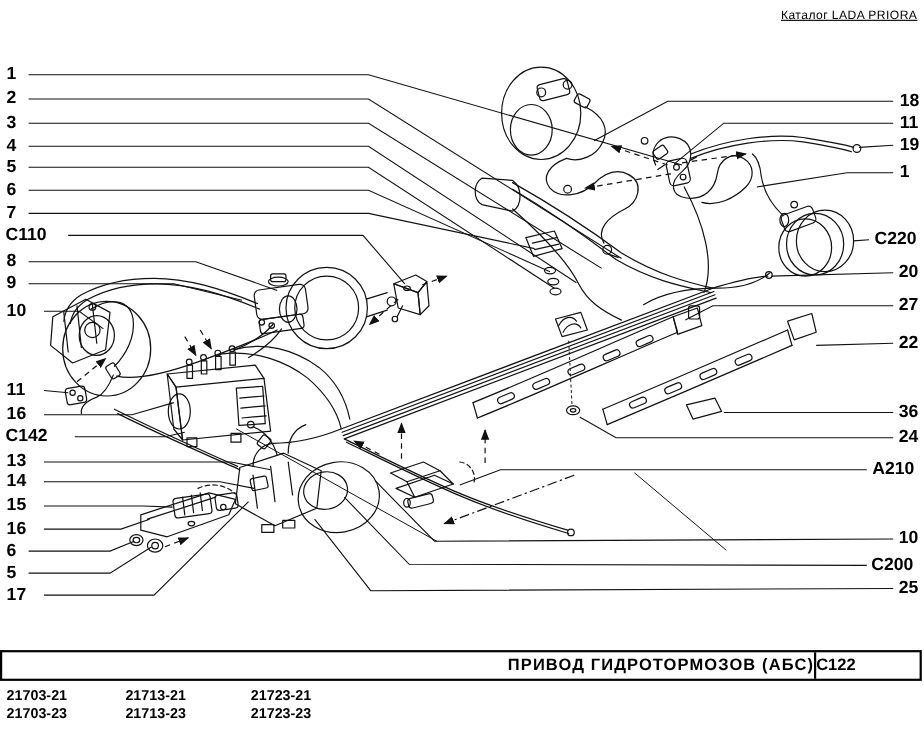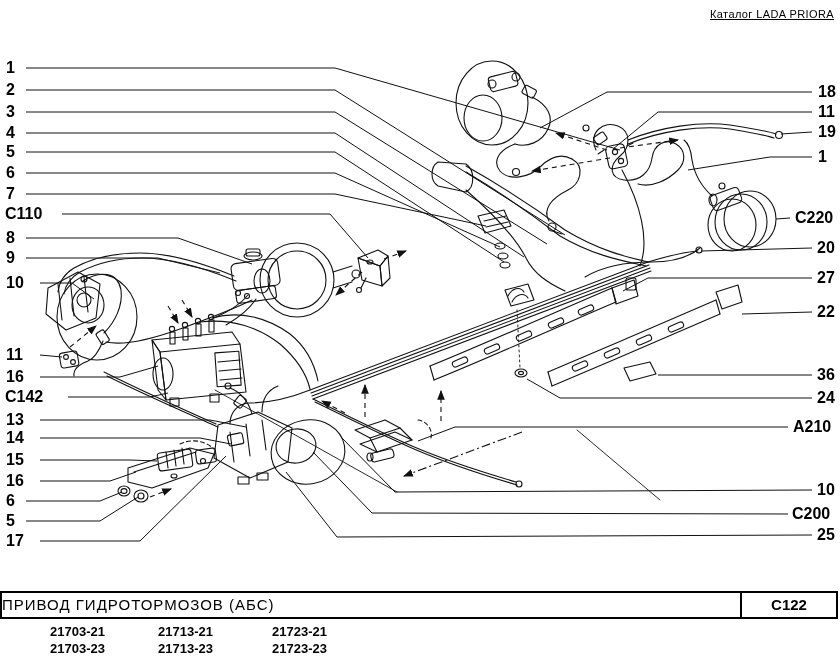--- a/index.html
+++ b/index.html
@@ -4,24 +4,24 @@
 <style>
   html,body{margin:0;padding:0;background:#fff;}
   #page{position:relative;width:840px;height:670px;background:#fff;overflow:hidden;
         font-family:"Liberation Sans",sans-serif;color:#000;}
   .hdr{position:absolute;top:8px;right:6px;font-size:11px;letter-spacing:.4px;text-decoration:underline;}
   #art{position:absolute;left:0;top:0;width:840px;height:588px;}
   .co{position:absolute;height:20px;line-height:20px;font-size:16px;font-weight:bold;white-space:nowrap;}
   
   .tbl{position:absolute;left:0px;top:591px;width:838px;}
   .trow{display:flex;border:2px solid #000;height:24px;}
-  .tcell-title{flex:1;border-right:2px solid #000;text-align:left;font-weight:normal;font-size:15px;line-height:24px;letter-spacing:1px;}
-  .tcell-code{width:94px;text-align:center;font-weight:bold;font-size:15px;line-height:24px;}
+  .tcell-title{flex:1;border-right:2px solid #000;text-align:right;font-weight:bold;font-size:15px;line-height:24px;letter-spacing:1px;}
+  .tcell-code{width:94px;text-align:left;font-weight:bold;font-size:15px;line-height:24px;}
   .codes{padding-top:4px;}
-  .crow{display:flex;height:17px;padding-left:44px;}
+  .crow{display:flex;height:17px;}
   .crow div{width:114px;font-size:13px;font-weight:bold;line-height:17px;}
   .crow div:first-child{padding-left:6px;width:108px;}
   svg{display:block;}
 </style>
 </head>
 <body>
 <div id="page">
 
 <div class="hdr">Каталог LADA PRIORA</div>
 

